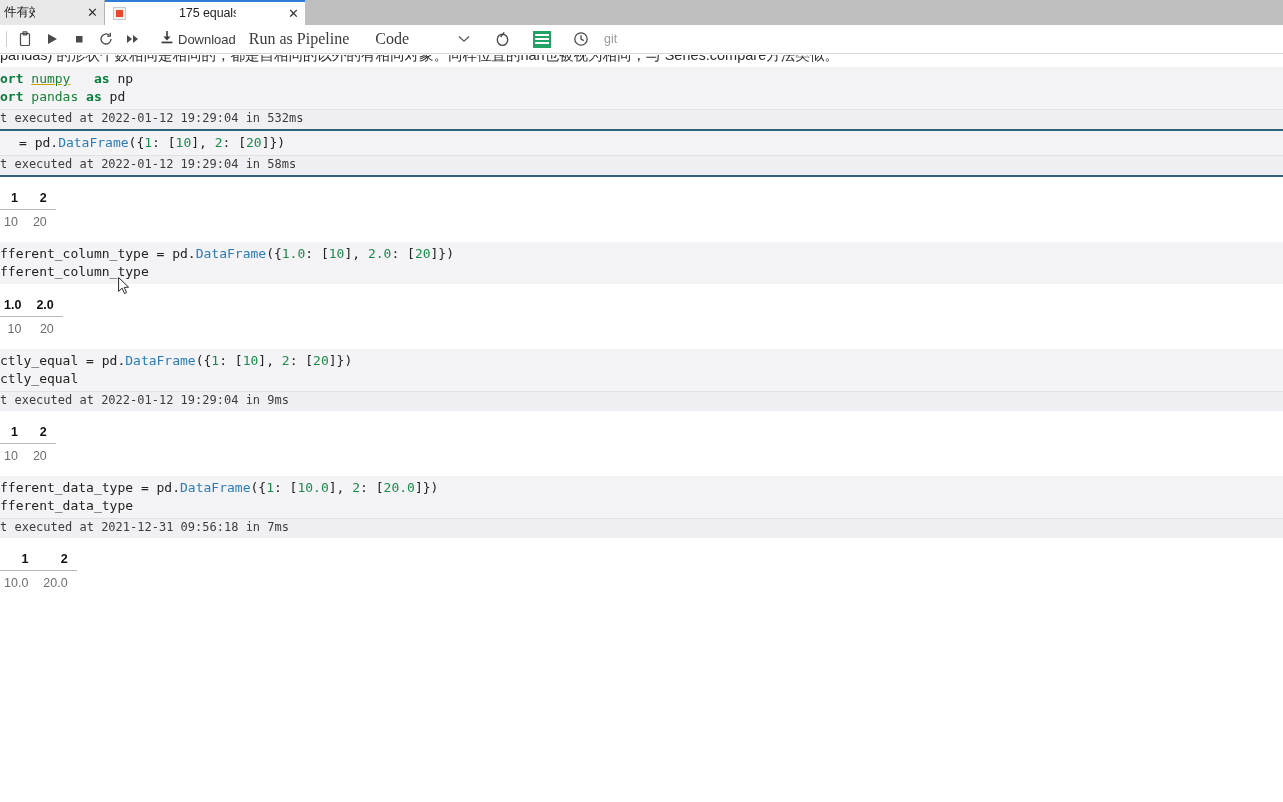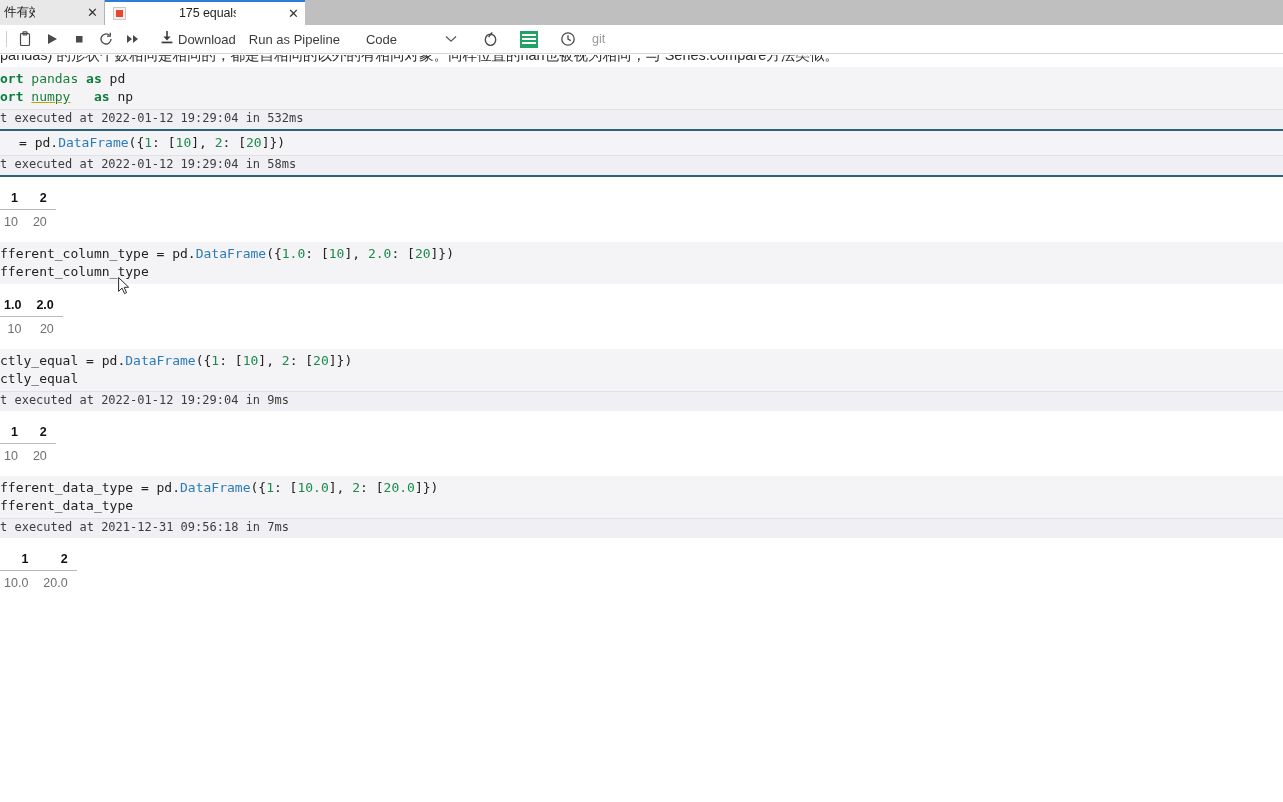--- a/index.html
+++ b/index.html
@@ -111,26 +111,27 @@
     width: 27px;
     height: 25px;
     display: flex;
     align-items: center;
     justify-content: center;
     flex: 0 0 auto;
     color: #4a4a4a;
     cursor: pointer;
   }
   .tb-text {
-    font-size: 13px;
+    font-size: 16px;
     color: #3b3b3b;
     padding: 0 7px;
     cursor: pointer;
     white-space: nowrap;
     flex: 0 0 auto;
+    font-family: Liberation Serif, serif;
   }
   .tb-download {
     display: flex;
     align-items: center;
     gap: 4px;
     padding: 0 6px 0 2px;
     flex: 0 0 auto;
     cursor: pointer;
     font-size: 13px;
     color: #3b3b3b;
@@ -358,21 +359,21 @@
     </div>
     <div class="tb-git">git</div>
   </div>
 
   <div class="notebook">
     <div class="clipped-line">
       <span>pandas) 的形状个数相同是相同的，都是自相同的以外的有相同对象。同样位置的nan也被视为相同，与 Series.compare方法类似。</span>
     </div>
     <div id="cells-host">
         <div class="cell">
-          <div class="cell-code"><div class="code-line"><span class="k">ort </span><span class="mod">pandas</span><span class="pl"> </span><span class="k">as</span><span class="pl"> pd</span></div><div class="code-line"><span class="k">ort </span><span class="mod-u">numpy</span><span class="pl">   </span><span class="k">as</span><span class="pl"> np</span></div></div>
+          <div class="cell-code"><div class="code-line"><span class="k">ort </span><span class="mod-u">numpy</span><span class="pl">   </span><span class="k">as</span><span class="pl"> np</span></div><div class="code-line"><span class="k">ort </span><span class="mod">pandas</span><span class="pl"> </span><span class="k">as</span><span class="pl"> pd</span></div></div>
           <div class="cell-exec">t executed at 2022-01-12 19:29:04 in 532ms</div>
         </div>
         <div class="cell selected">
           <div class="cell-code"><div class="code-line"><span class="op">= </span><span class="pl">pd</span><span class="op">.</span><span class="attr">DataFrame</span><span class="op">({</span><span class="num">1</span><span class="op">: [</span><span class="num">10</span><span class="op">], </span><span class="num">2</span><span class="op">: [</span><span class="num">20</span><span class="op">]})</span></div></div>
           <div class="cell-exec">t executed at 2022-01-12 19:29:04 in 58ms</div>
           <div class="cell-out">
             <table class="df">
               <thead>
                 <tr>
                   <th>1</th>

